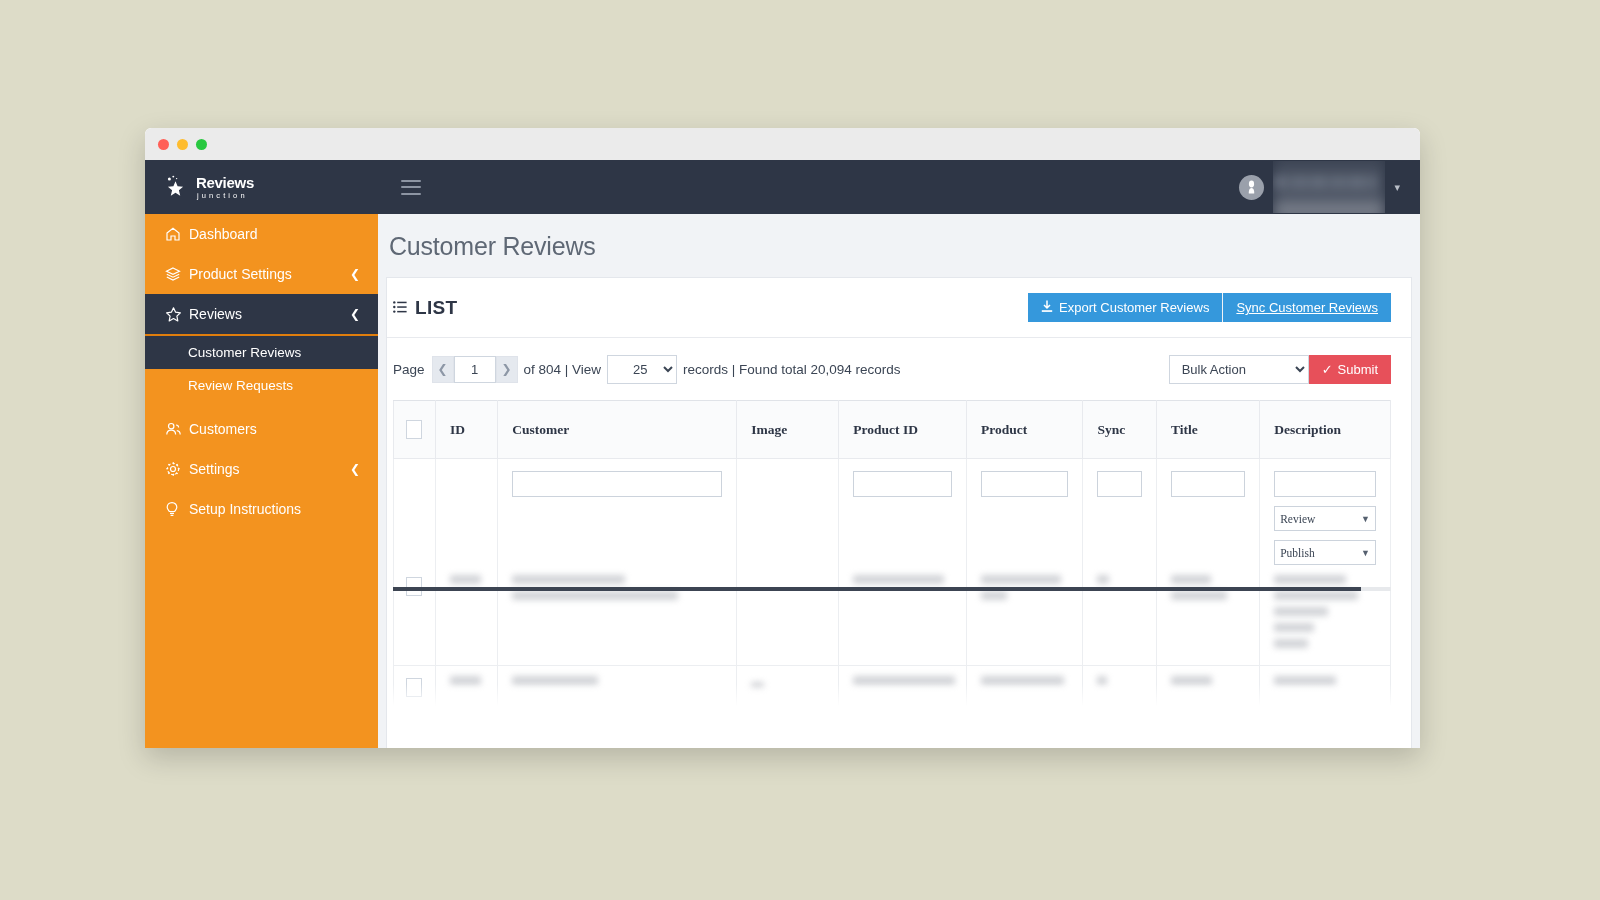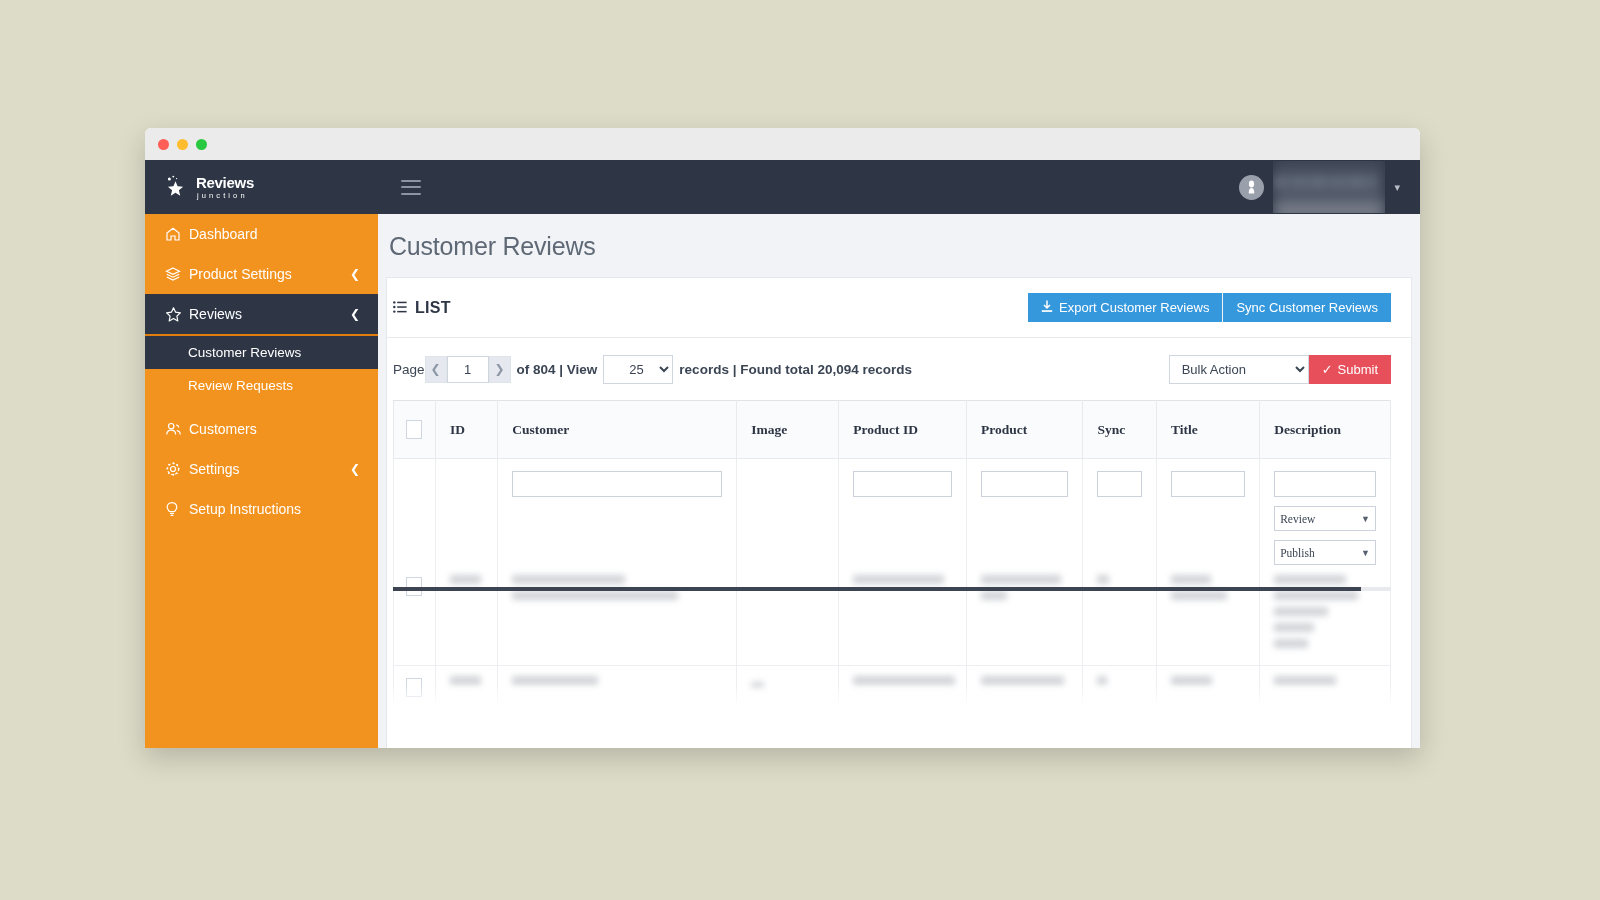--- a/index.html
+++ b/index.html
@@ -110,46 +110,46 @@
   }
   #card {
     background:#ffffff; margin:0 8px 0 8px; border:1px solid #e4e7ec;
     min-height:500px;
   }
   #card-head {
     height:60px; display:flex; align-items:center; padding:0 0 0 6px;
     border-bottom:1px solid #e8eaee;
   }
   #list-icon { width:14px; margin-right:8px; flex:0 0 14px; }
-  #list-label { font-size:16px; font-weight:bold; color:#2e3646; letter-spacing:.3px; }
+  #list-label { font-size:19px; font-weight:bold; color:#2e3646; letter-spacing:.3px; }
   #card-head-actions { margin-left:auto; display:flex; padding-right:20px; }
   .btn-blue {
     background:#3598dc; color:#fff; border:none; font-size:13px;
     padding:0 13px; height:29px; cursor:pointer; display:flex; align-items:center; gap:6px;
     font-family:"Liberation Sans", sans-serif;
   }
-  .btn-blue + .btn-blue { border-left:1px solid #f1f3f6; }
+  .btn-blue + .btn-blue { border-left:1px solid #f1f3f6;text-decoration:underline; }
 
   
   #pagebar {
     height:62px; display:flex; align-items:center; padding:0 20px 0 6px;
     font-size:13.5px; color:#3b4554;
   }
-  .pg-label { }
+  .pg-label { margin-right:7px; }
   .pg-arrow {
     width:22px; height:27px; background:#e5e9ef; border:1px solid #dfe3ea;
     display:flex; align-items:center; justify-content:center;
     color:#8d97a6; font-size:12px; cursor:pointer;
   }
   #pg-input {
     width:42px; height:27px; border:1px solid #cfd6df; text-align:center;
     font-size:13px; color:#3b4554; font-family:"Liberation Sans", sans-serif;
     outline:none;
   }
-  .pg-text { margin:0 6px; white-space:nowrap;font-weight:bold; }
+  .pg-text { margin:0 6px; white-space:nowrap; }
   #view-select {
     width:70px; height:29px; border:1px solid #cfd6df; background:#fff;
     font-size:13px; color:#3b4554; padding-left:21px;
     font-family:"Liberation Sans", sans-serif;
   }
   #pagebar-right { margin-left:auto; display:flex; align-items:flex-end; }
   #bulk-select {
     width:140px; height:29px; border:1px solid #cfd6df; background:#fff;
     font-size:13px; color:#3b4554; padding-left:8px;
     font-family:"Liberation Sans", sans-serif;

